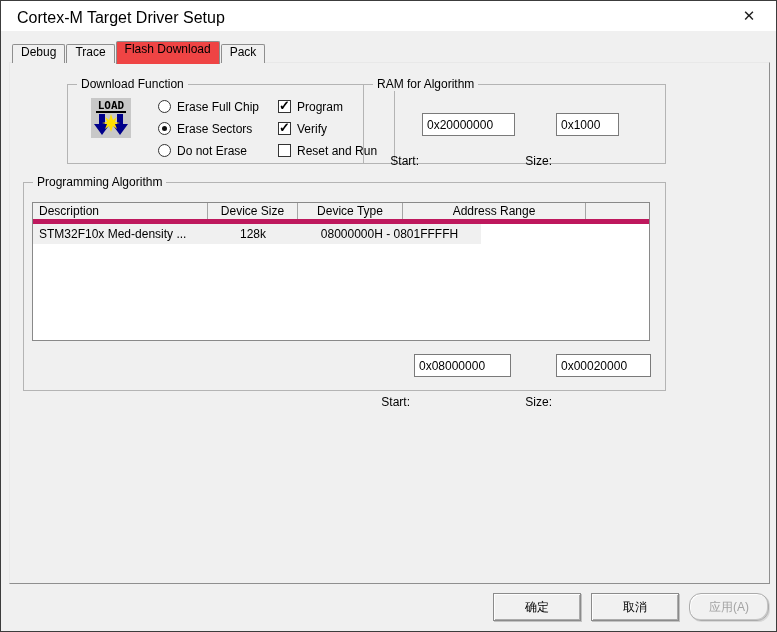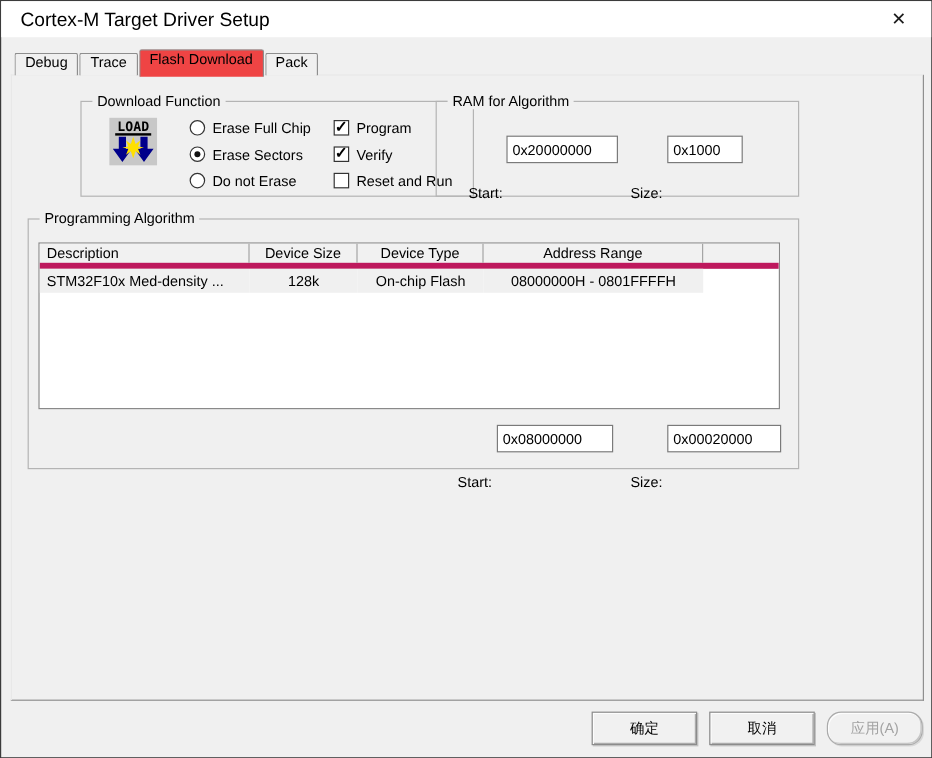--- a/index.html
+++ b/index.html
@@ -192,21 +192,20 @@
         <div class="lv-hcell w-range">
             <span>Address Range</span>
           </div>
         <div class="lv-hcell w-rest">
             <span></span>
           </div>
       </div>
       <div class="lv-row">
         <div class="lv-cell left sel w-desc">STM32F10x Med-density ...</div>
         <div class="lv-cell sel w-size">128k</div>
-        <div class="lv-cell sel w-type">On-chip Flash</div>
         <div class="lv-cell sel w-range">08000000H - 0801FFFFH</div>
         <div class="lv-cell w-rest"></div>
       </div>
     </div>
 
     <span class="flabel" style="left:340px; top:176px; width:46px;">Start:</span>
     <input class="tfield" style="left: 390px; top: 171px; width: 97px;" value="0x08000000">
     <span class="flabel" style="left:498px; top:176px; width:30px;">Size:</span>
     <input class="tfield" style="left: 532px; top: 171px; width: 95px;" value="0x00020000">
   </div>

